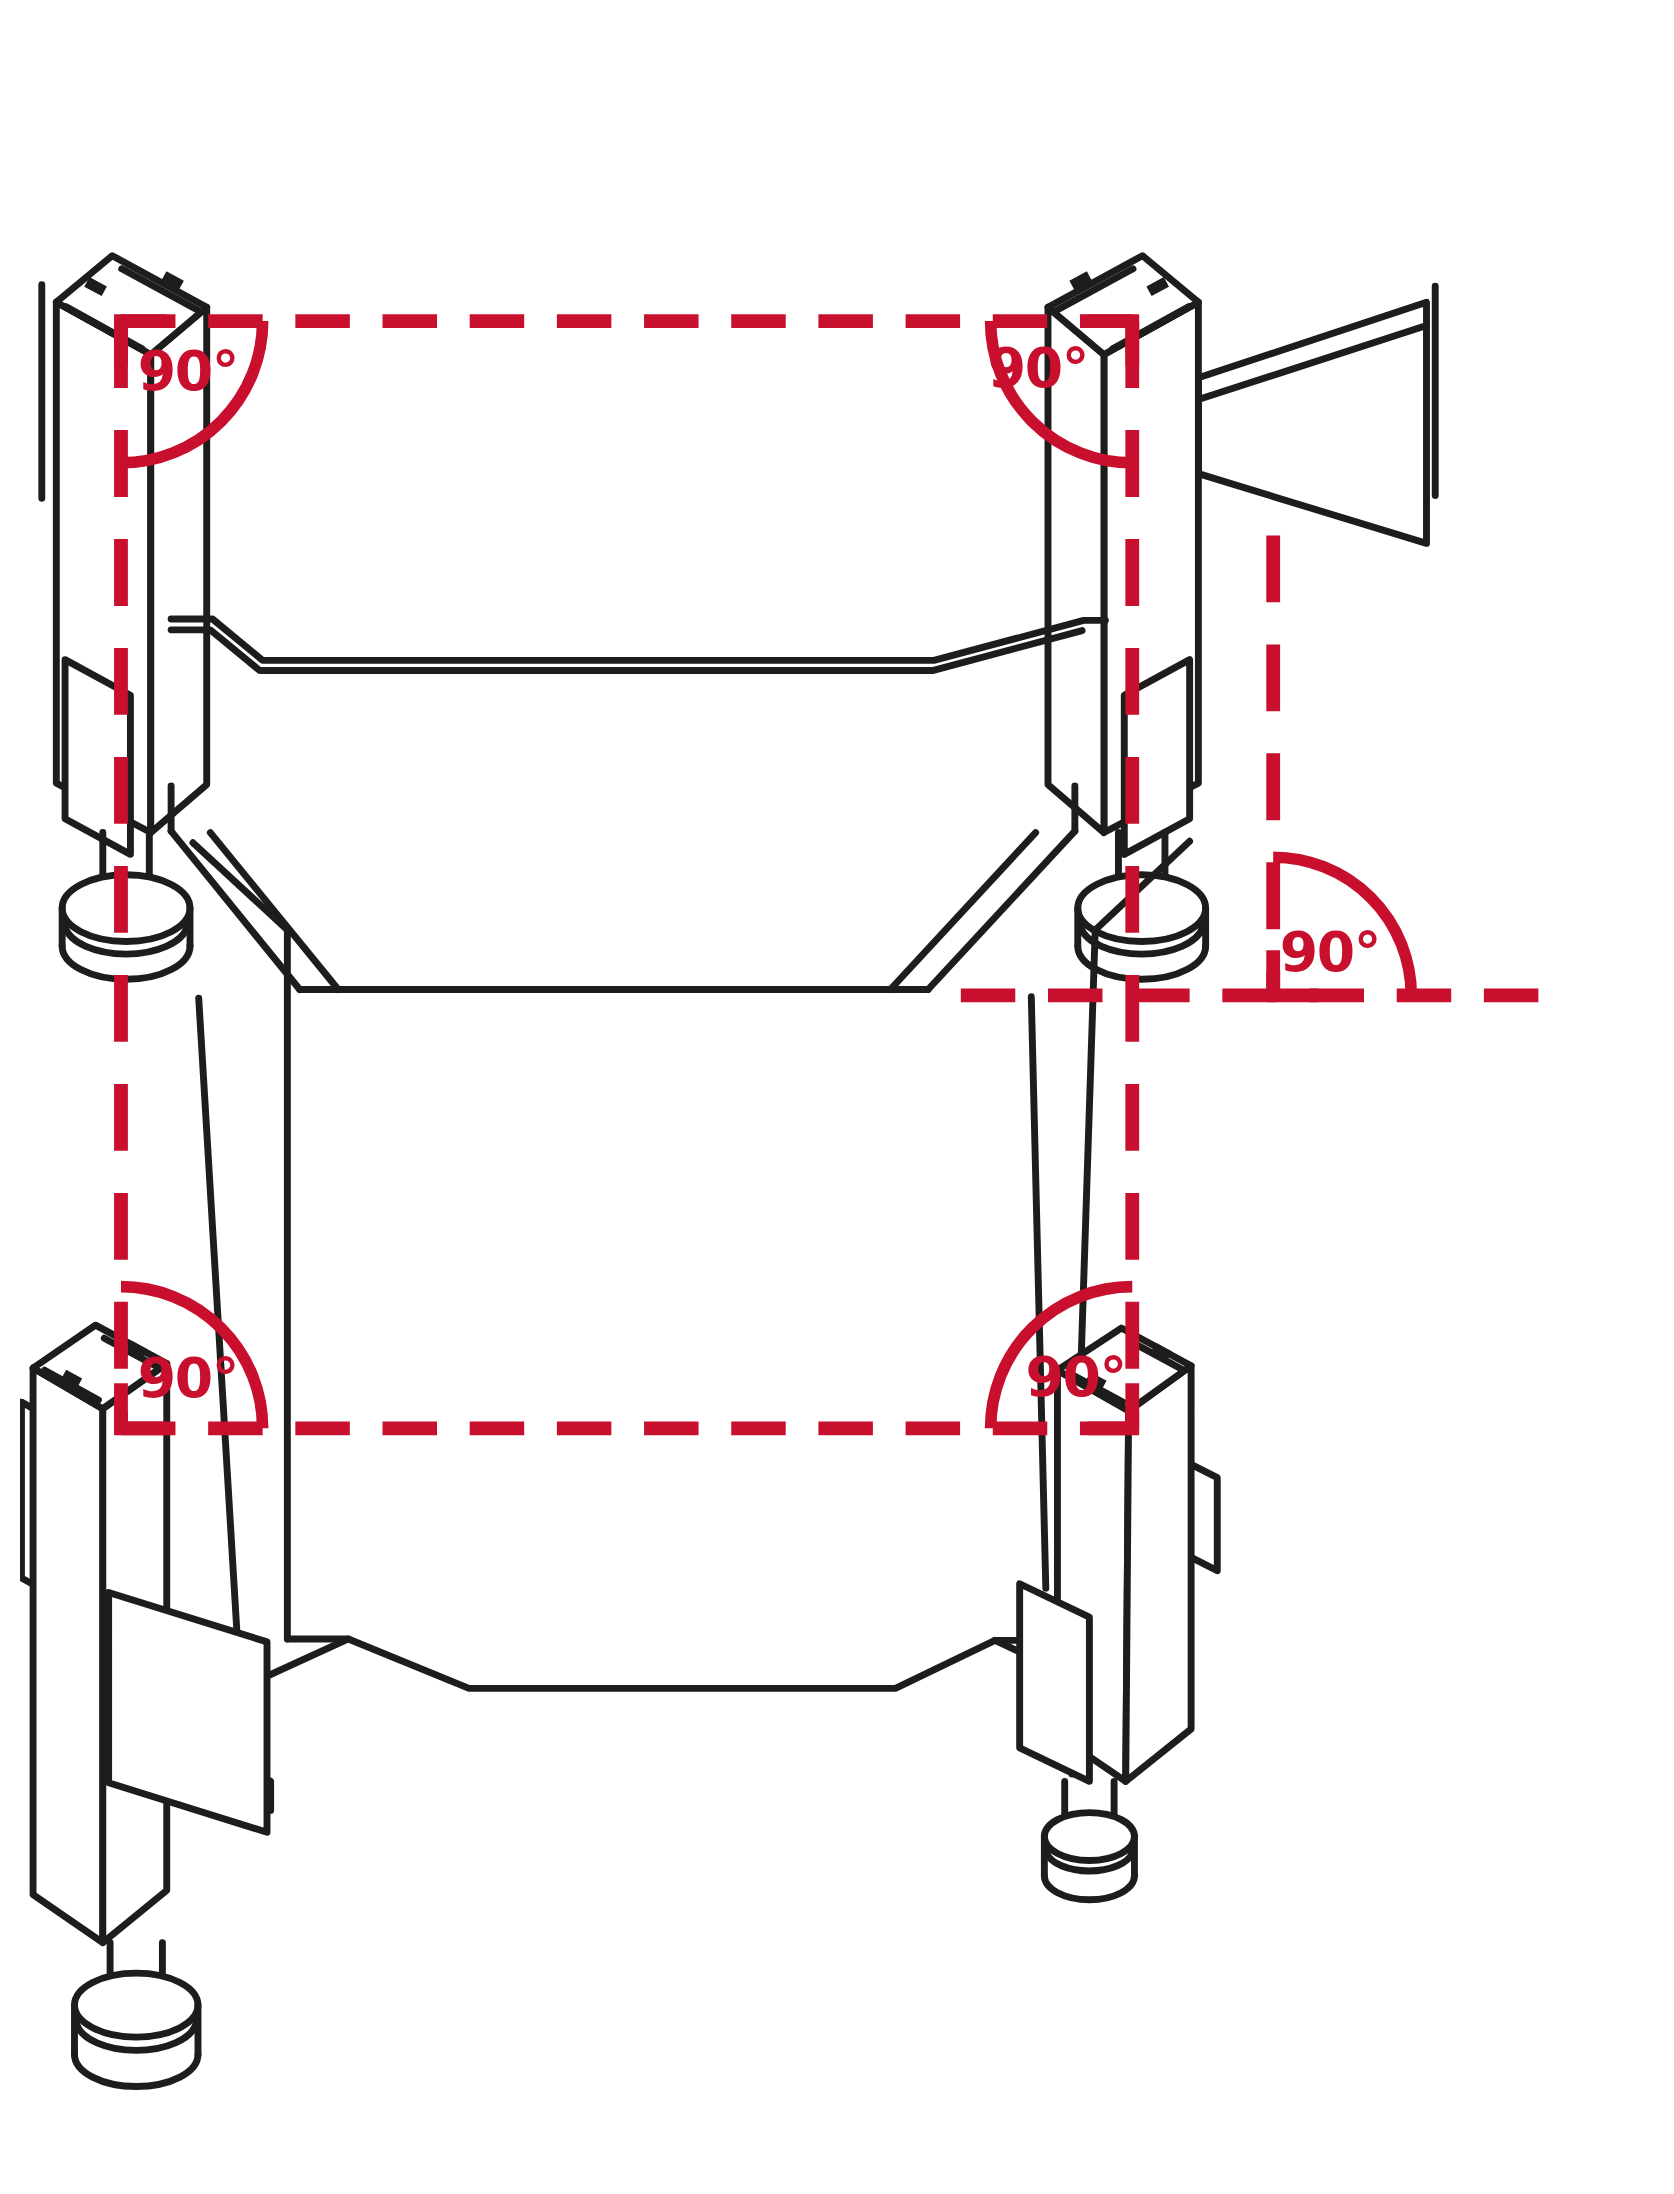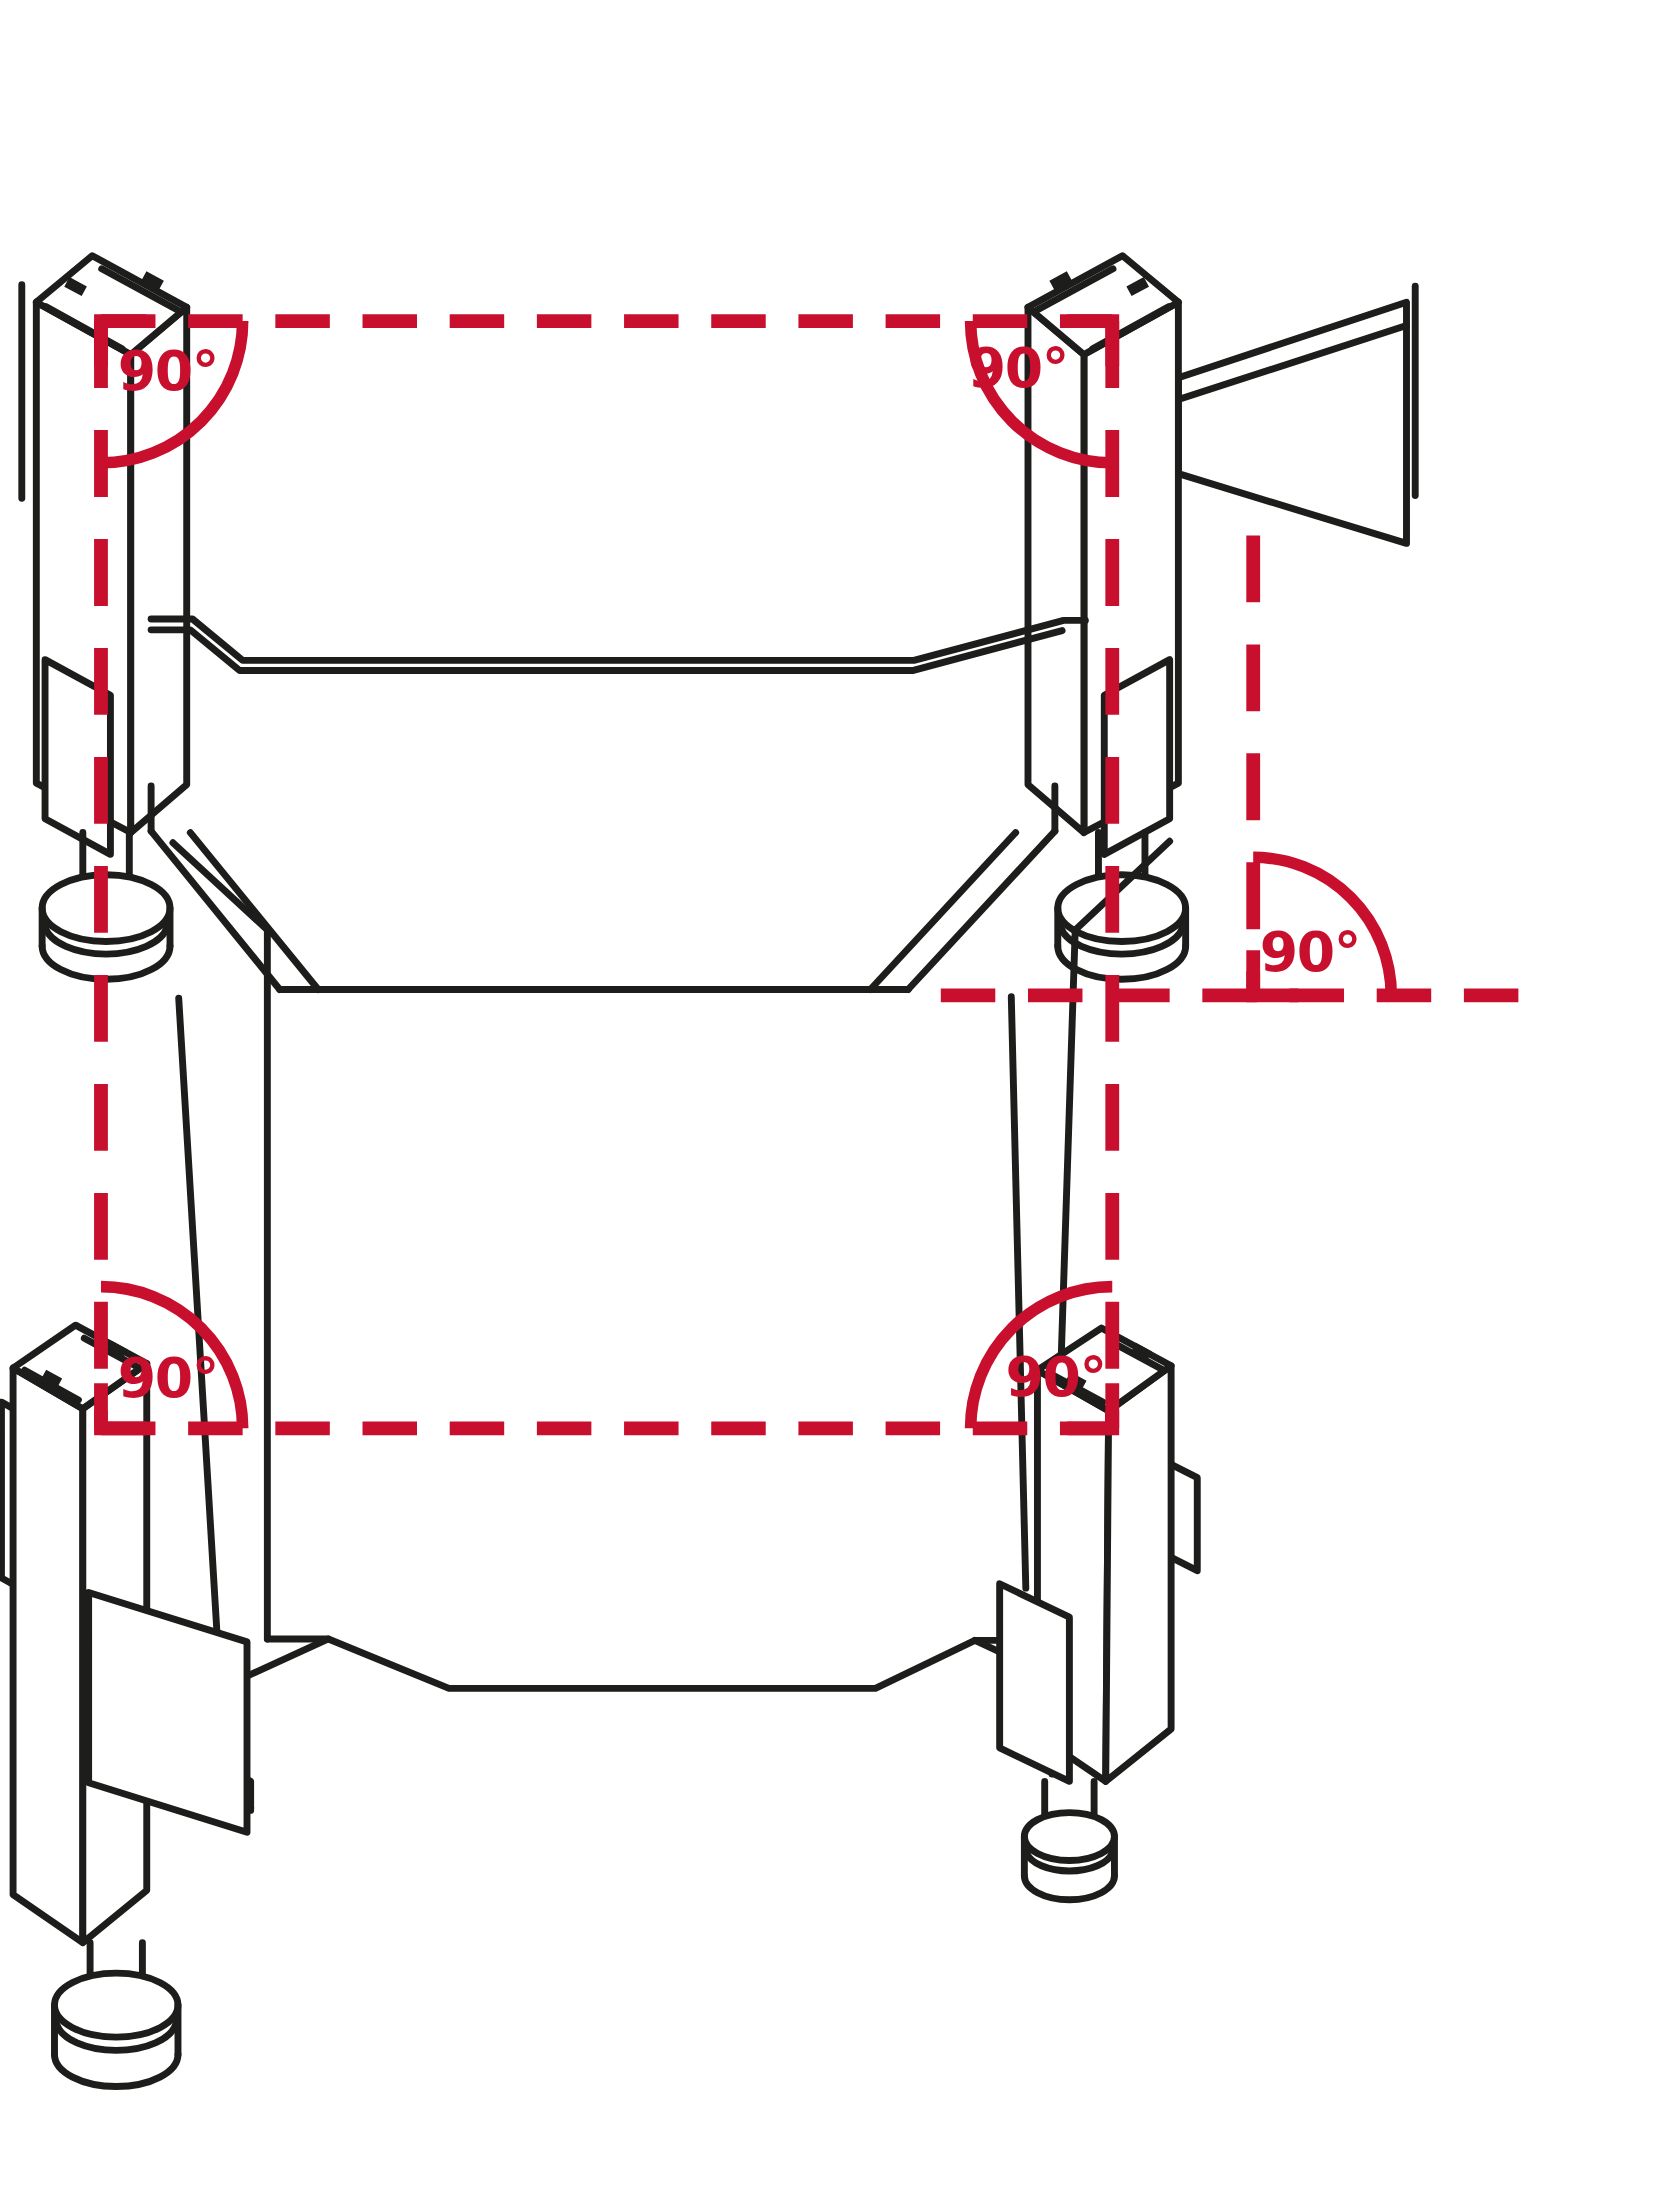--- a/index.html
+++ b/index.html
@@ -1,21 +1,21 @@
 <!DOCTYPE html>
 <html style="--accent: #c8102e; --ink: #1d1d1b; --bg: #ffffff;font-size:12.7px"><head>
 <meta charset="utf-8">
 <style>
   :root{
     --accent:#c8102e;
     --ink:#1d1d1b;
     --bg:#ffffff;
   }
   html,body{margin:0;padding:0;background:var(--bg);}
-  .canvas{position:relative;width:1530px;height:2194px;background:var(--bg);overflow:hidden;}
+  .canvas{position:relative;width:1530px;height:2194px;background:var(--bg);overflow:hidden;margin-left:20px;}
   svg{display:block;width:100%;height:100%;}
   
   .ink{stroke:var(--ink);stroke-width:9.5;fill:none;stroke-linejoin:round;stroke-linecap:round;}
   .ink-f{stroke:var(--ink);stroke-width:9.5;fill:var(--bg);stroke-linejoin:round;}
   .notch{stroke:var(--ink);stroke-width:15;fill:none;stroke-linecap:butt;}
   
   .rdash-h{stroke:var(--accent);stroke-width:19;fill:none;stroke-dasharray:75 45;}
   .rdash-v{stroke:var(--accent);stroke-width:19;fill:none;stroke-dasharray:92 58;}
   .rsolid{stroke:var(--accent);stroke-width:19;fill:none;stroke-linecap:butt;}
   .rarc{stroke:var(--accent);stroke-width:16;fill:none;stroke-linecap:butt;}

